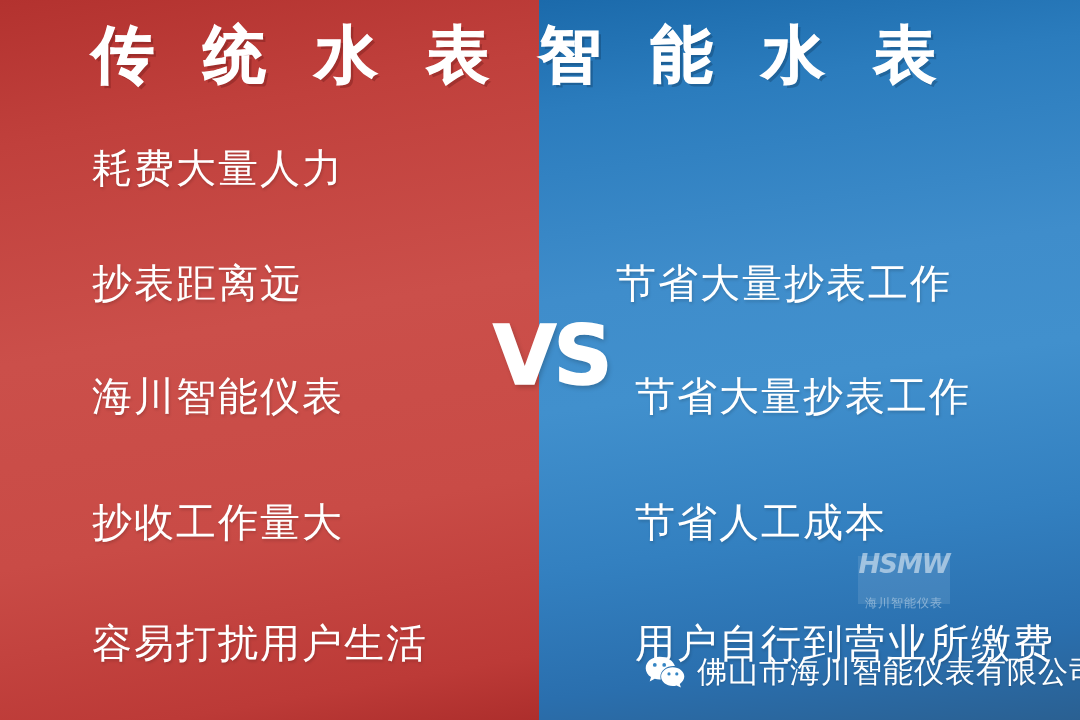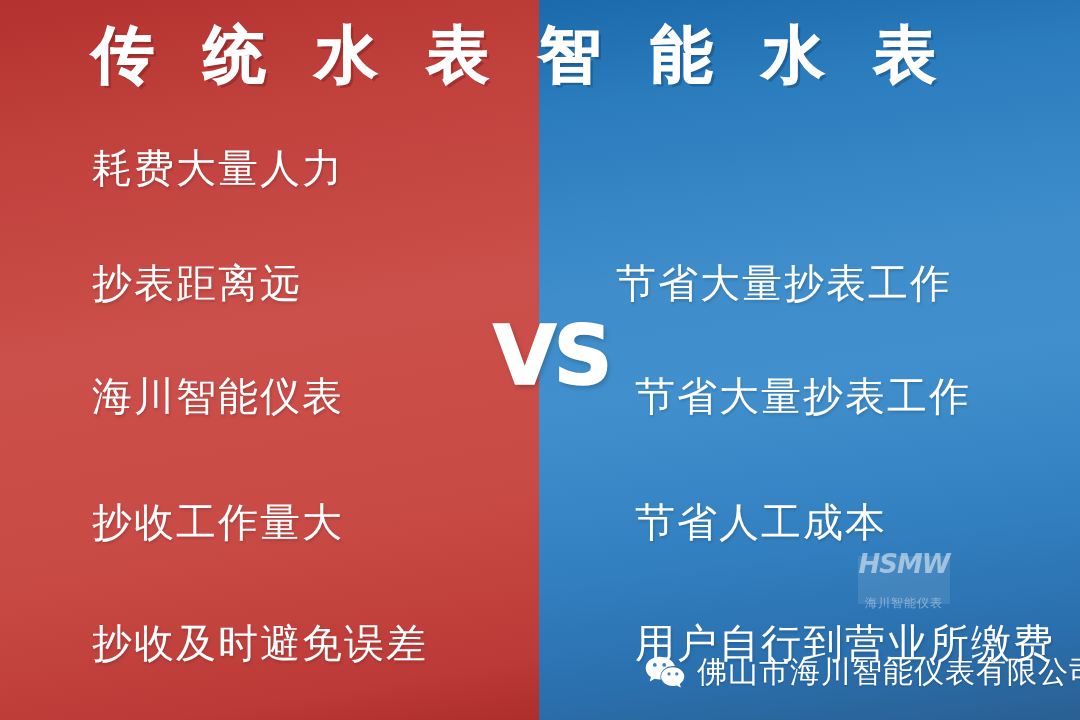--- a/index.html
+++ b/index.html
@@ -167,21 +167,21 @@
 
   <div class="panel" id="panel-left"></div>
   <div class="panel" id="panel-right"></div>
 
   <div class="col" id="col-left">
     <div class="col-title">传 统 水 表</div>
     <div class="feature f0">耗费大量人力</div>
     <div class="feature f1">抄表距离远</div>
     <div class="feature f2">海川智能仪表</div>
     <div class="feature f3">抄收工作量大</div>
-    <div class="feature f4">抄收及时避免误差</div>
+    <div class="feature f4">容易打扰用户生活</div>
   </div>
 
   <div class="col" id="col-right">
     <div class="col-title">智 能 水 表</div>
   </div>
 
   <div class="feature f1" style="left:616px;">节省大量抄表工作</div>
   <div class="feature f2" style="left:635px;">节省大量抄表工作</div>
   <div class="feature f3" style="left:635px;">节省人工成本</div>
   <div class="feature f4" style="left:635px;">用户自行到营业所缴费</div>

